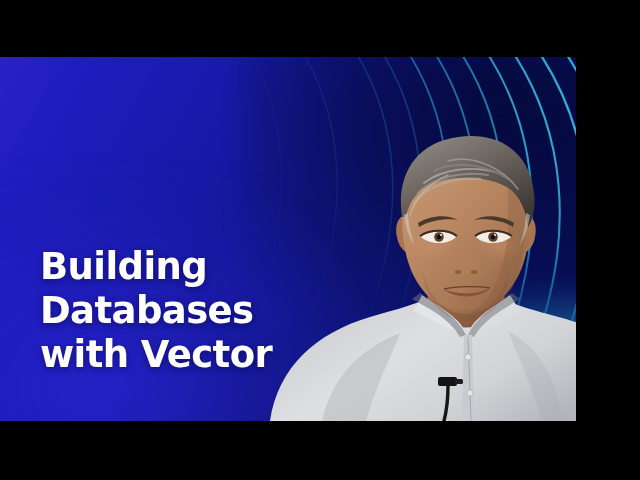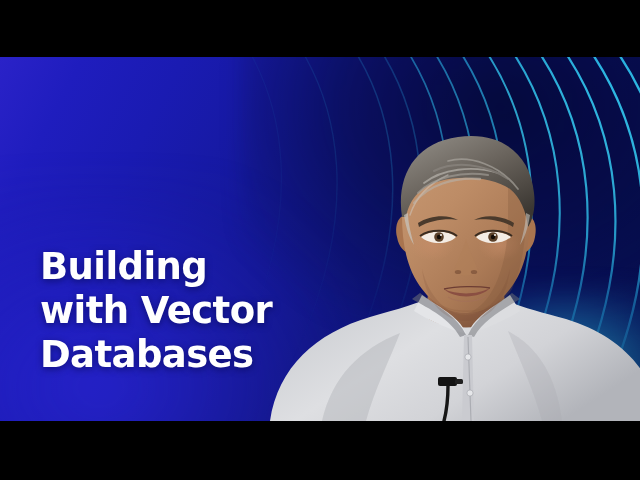--- a/index.html
+++ b/index.html
@@ -9,21 +9,21 @@
   }
   body {
     width: 640px;
     height: 480px;
     overflow: hidden;
     font-family: "Liberation Sans", sans-serif;
   }
 
   #stage {
     position: relative;
-    width: 640px;
+    width: 576px;
     height: 480px;
     background: #000000;
     overflow: hidden;
   }
 
   
   .letterbox {
     position: absolute;
     left: 0;
     width: 640px;
@@ -331,22 +331,22 @@
 
         <path d="M176 184 C 190 194, 218 194, 232 184 C 222 196, 186 196, 176 184 Z" fill="#8e5f42" opacity="0.32"></path>
 
         <path d="M160 150 C 168 182, 188 196, 204 196 C 220 196, 240 182, 248 150
                  C 244 186, 224 202, 204 202 C 184 202, 164 186, 160 150 Z" fill="#6e4732" opacity="0.16"></path>
       </svg>
     </div>
 
     <div id="title-block">
       <span class="title-line">Building</span>
+      <span class="title-line">Databases</span>
       <span class="title-line">with Vector</span>
-      <span class="title-line">Databases</span>
     </div>
 
   </div>
 
   <div id="letterbox-top" class="letterbox"></div>
   <div id="letterbox-bottom" class="letterbox"></div>
 
 </div>
 
 </body></html>

